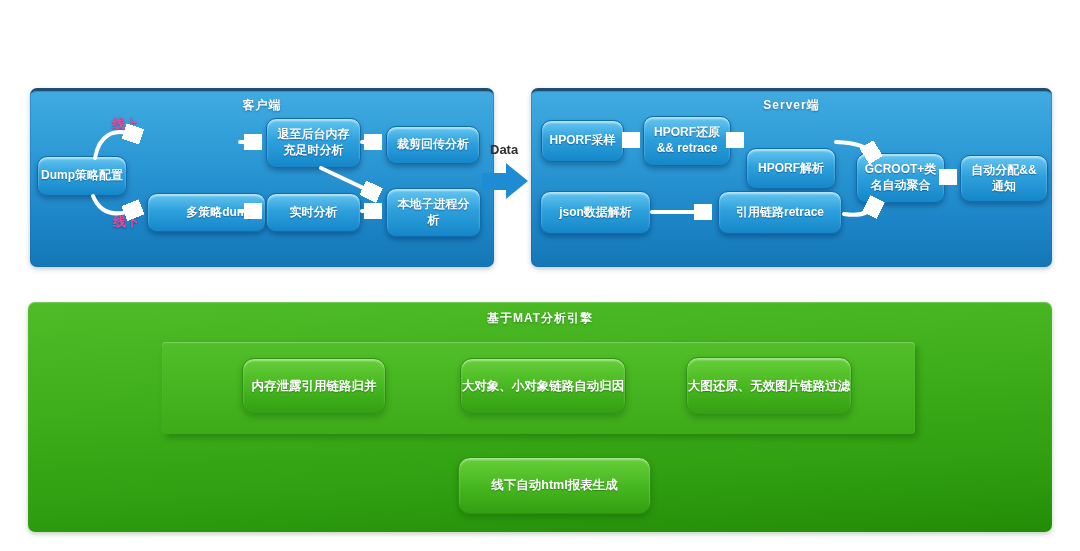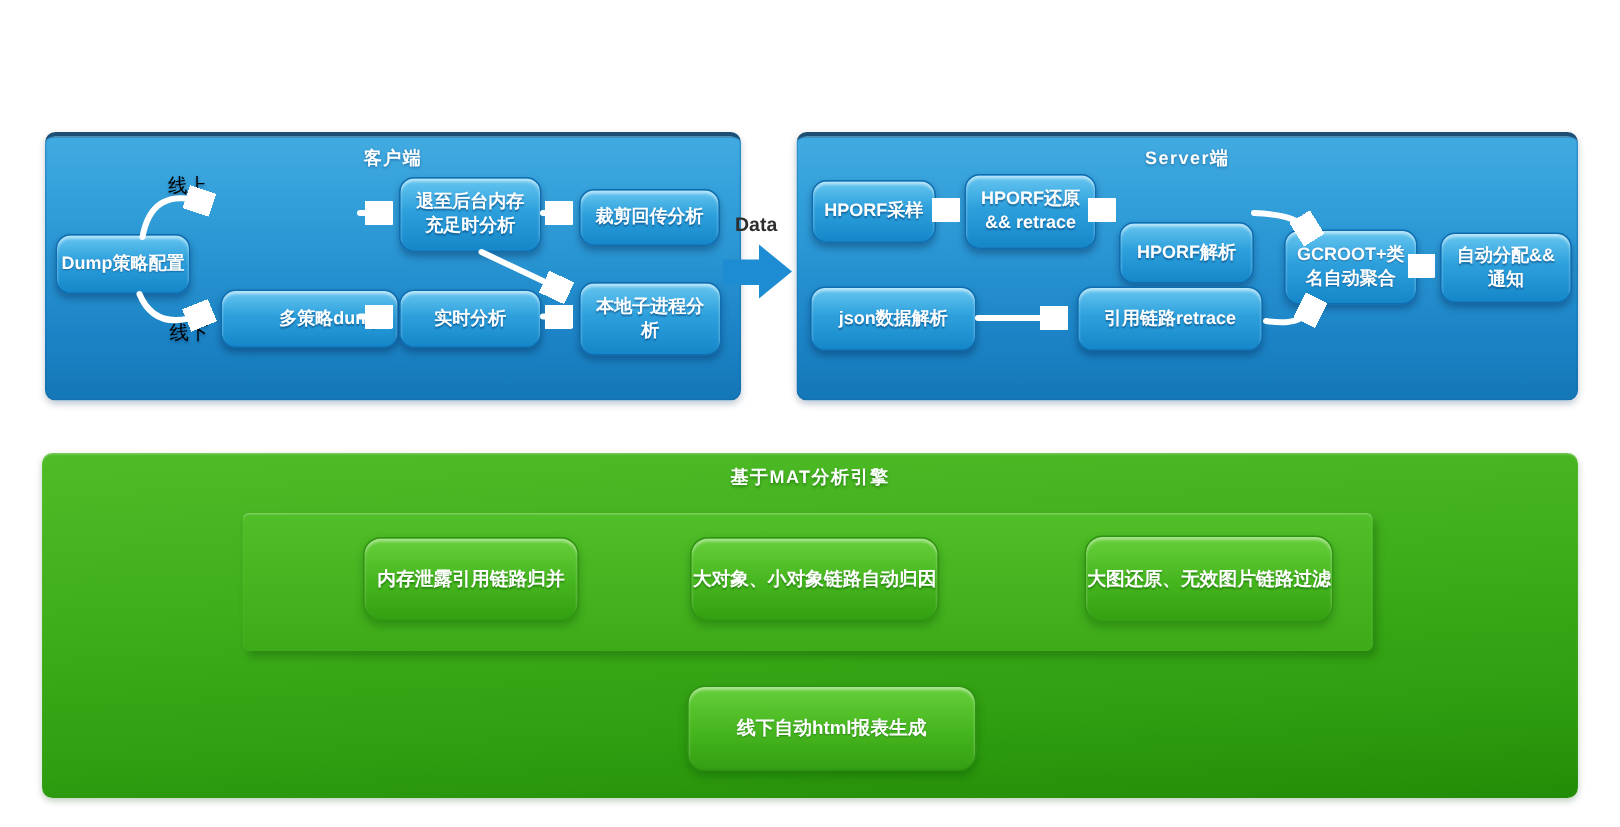--- a/index.html
+++ b/index.html
@@ -22,21 +22,21 @@
   .node-blue{
     position:absolute;display:flex;align-items:center;justify-content:center;
     border-radius:10px;text-align:center;white-space:pre-line;
     color:#fff;font-size:12px;font-weight:bold;line-height:1.3;
     background:linear-gradient(180deg,#66c6f0 0%,#2da0dc 45%,#1587c9 100%);
     border:1px solid #0f6cae;
     box-shadow:inset 0 2px 2px rgba(255,255,255,.55), 0 3px 5px rgba(0,30,70,.35);
     text-shadow:0 1px 1px rgba(0,40,90,.45);
   }
   .flow-label{
-    position:absolute;color:#000000;font-size:13px;font-weight:normal;
+    position:absolute;color:#ec4899;font-size:13px;font-weight:bold;
     text-shadow:0 1px 2px rgba(0,40,80,.5);
     padding-left:12px;
   }
   
   .data-label{
     position:absolute;color:#2e2e2e;font-size:13px;font-weight:bold;
     width:44px;text-align:left;
   }
   
   .panel-green{
@@ -100,21 +100,21 @@
 名自动聚合</div>
   <div class="node-blue" style="left:960px;top:155px;width:86px;height:45px;">自动分配&amp;&amp;
 通知</div>
 
   <div class="panel-green" style="left:28px;top:302px;width:1024px;height:230px;">
     <div class="panel-title" style="top:8px;">基于MAT分析引擎</div>
 
     <div class="inner-green" style="left:134px;top:40px;width:753px;height:92px;">
       <div class="node-green" style="left:80px;top:16px;width:142px;height:54px;">内存泄露引用链路归并</div>
       <div class="node-green" style="left:298px;top:16px;width:164px;height:54px;">大对象、小对象链路自动归因</div>
-      <div class="node-green" style="left:524px;top:15px;width:164px;height:56px;margin-left:37px;">大图还原、无效图片链路过滤</div>
+      <div class="node-green" style="left:524px;top:15px;width:164px;height:56px;">大图还原、无效图片链路过滤</div>
     </div>
 
     <div class="node-green" style="left:430px;top:155px;width:191px;height:55px;">线下自动html报表生成</div>
   </div>
 
   <svg id="arrows" viewBox="0 0 1080 551">
     <defs>
       <marker id="ah" markerWidth="4.6" markerHeight="4" refX="3.1" refY="2" orient="auto" markerUnits="strokeWidth">
         <path d="M0,0 L4,2 L0,4 z" fill="#fff" stroke="none"></path>
       </marker>

